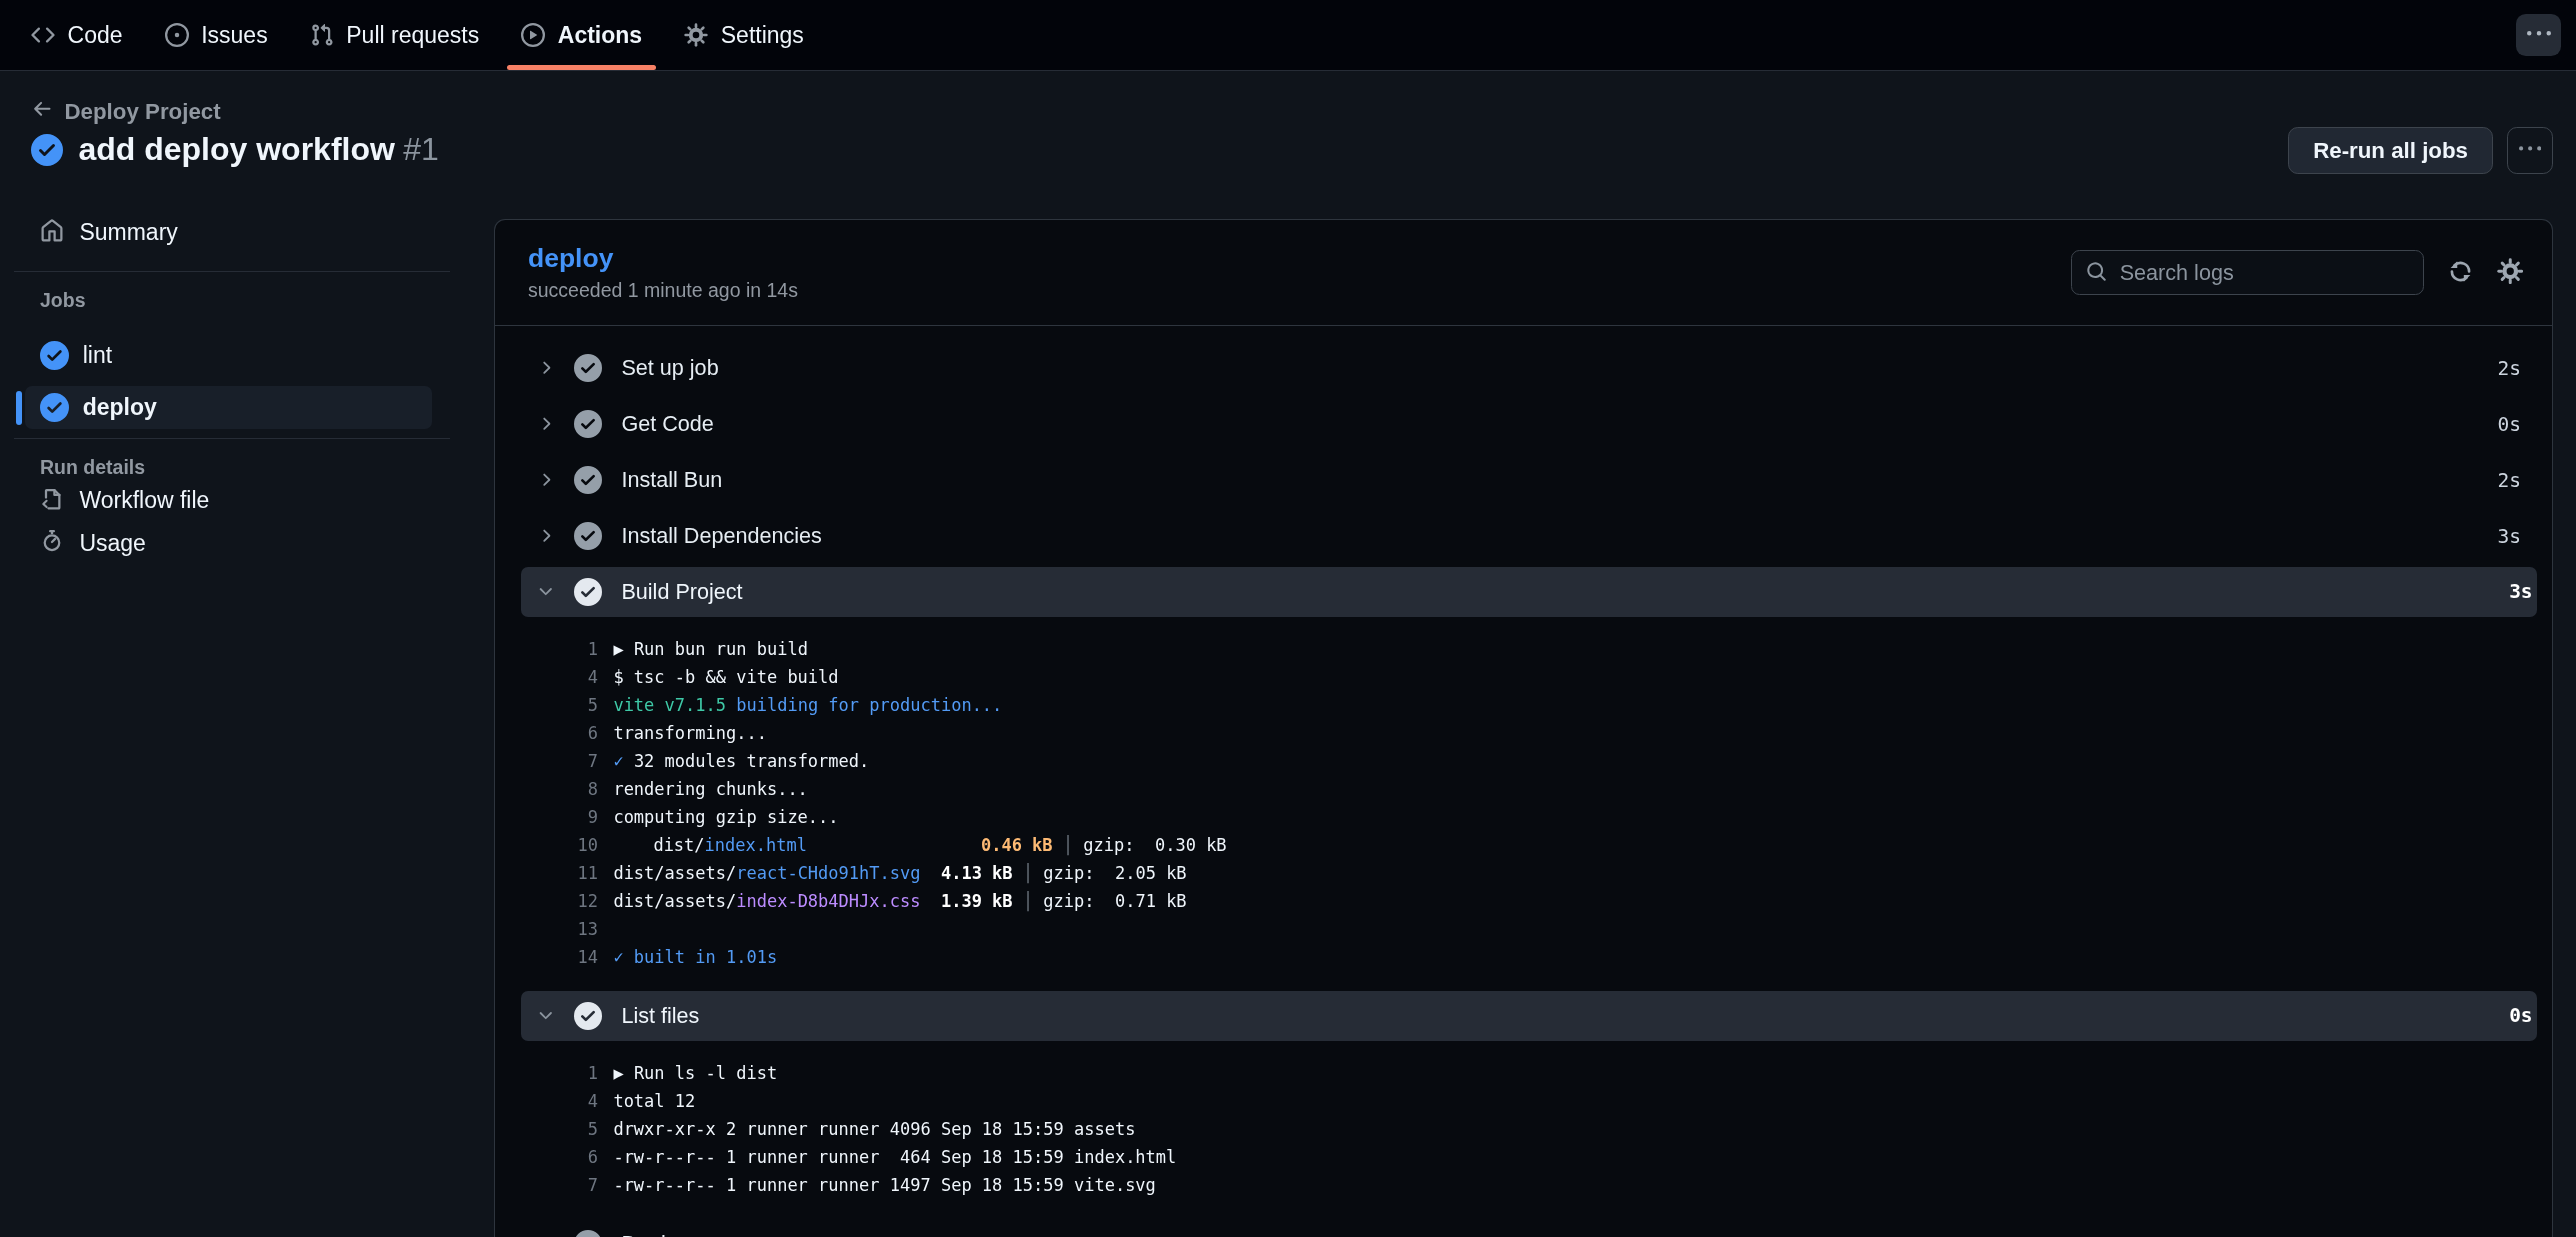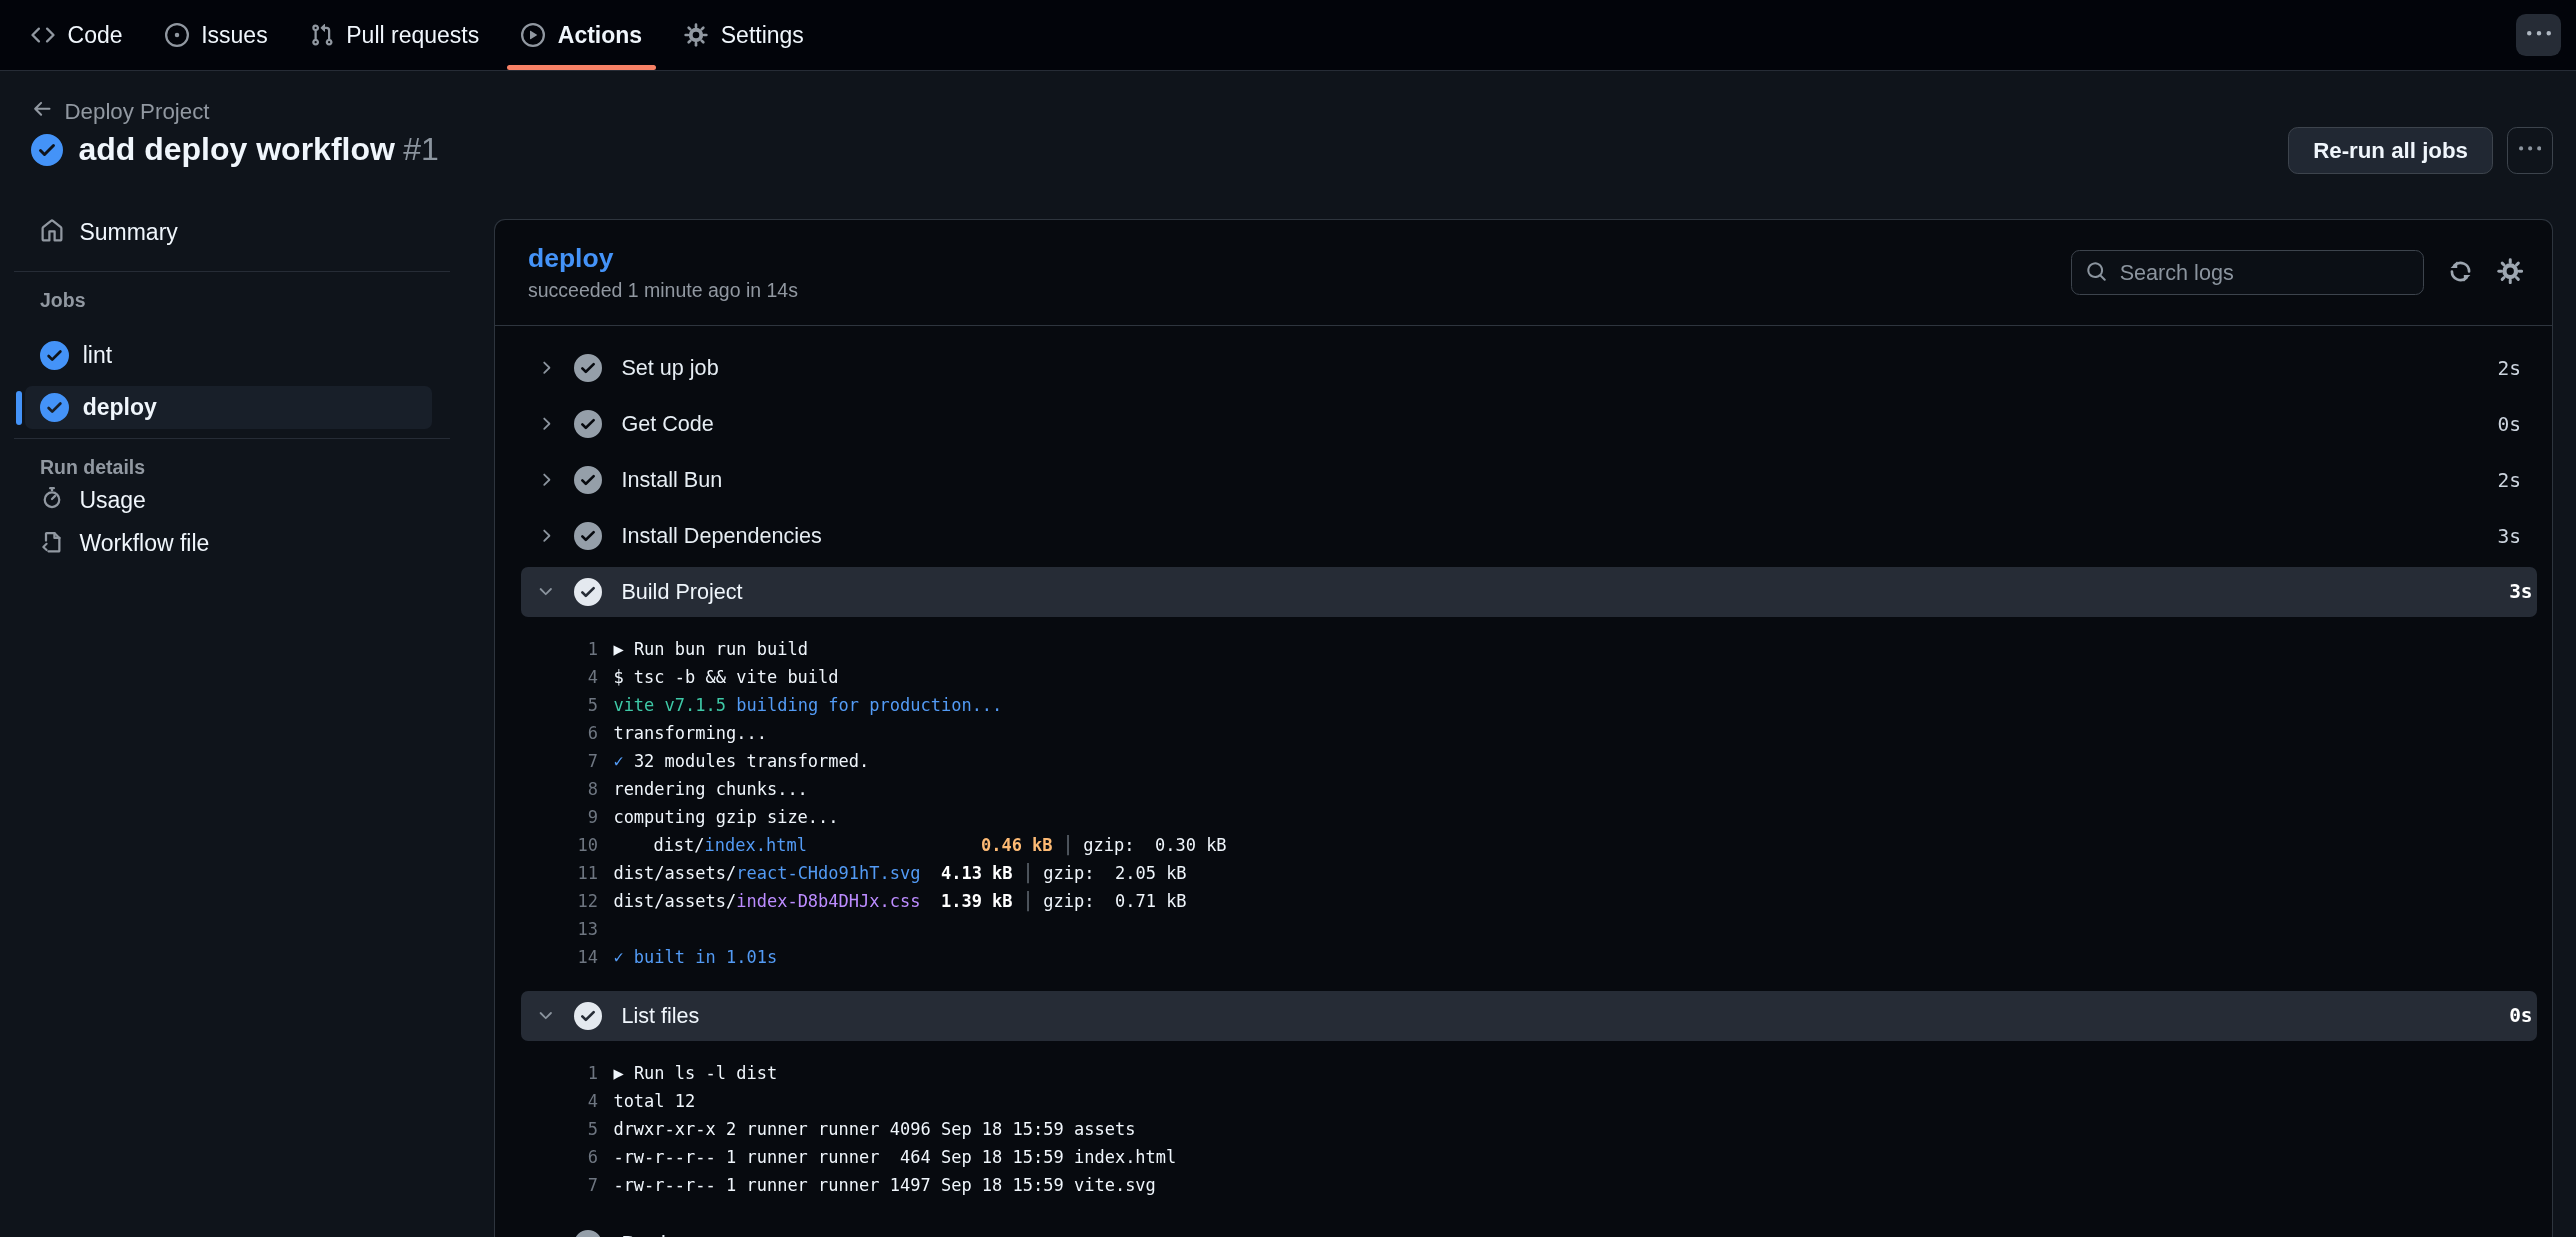--- a/index.html
+++ b/index.html
@@ -26,21 +26,21 @@
   .tab .ticon{ color:var(--muted); display:flex; }
   .tab.active{ font-weight:600; }
   .tab.active::after{ content:""; position:absolute; left:7px; right:7px; bottom:0;
     height:4.9px; border-radius:4.2px; background:var(--underline); }
   .nav-kebab{ margin-left:auto; width:45px; height:42px; border-radius:9.8px;
     background:#262c36; border:none; color:#aeb7c1; display:flex;
     align-items:center; justify-content:center; cursor:pointer; }
   
   .run-header{ position:absolute; top:71px; left:0; right:0; height:140px; }
   .breadcrumb{ position:absolute; left:31px; top:26.5px; display:flex; gap:11.2px;
-    align-items:center; color:var(--muted); font-size:22.3px; cursor:pointer; }
+    align-items:center; color:var(--muted); font-size:22.3px; cursor:pointer;font-weight:bold; }
   .title-row{ position:absolute; left:31px; top:60px; display:flex; align-items:center; gap:15.4px; }
   .title-row h1{ margin:0; font-size:32px; font-weight:700; color:var(--fg); }
   .run-number{ color:#8b949e; font-weight:400; margin-left:8.4px; }
   .check{ display:flex; }
   .header-actions{ position:absolute; right:23px; top:56px; display:flex; gap:14px; }
   .btn-rerun{ height:47px; padding:0 24px; font-size:22.3px; font-weight:600;
     color:var(--fg); background:#212833; border:1.4px solid var(--border-strong);
     border-radius:9.8px; cursor:pointer; font-family:inherit; }
   .btn-kebab{ width:46px; height:47px; background:transparent;
     border:1.4px solid var(--border-strong); border-radius:9.8px; color:#8b949e;
@@ -210,41 +210,41 @@
           <path fill-rule="evenodd" d="M8 16A8 8 0 1 1 8 0a8 8 0 0 1 0 16Zm3.78-9.72a.75.75 0 0 0-1.06-1.06L6.75 9.19 5.28 7.72a.75.75 0 0 0-1.06 1.06l2 2a.75.75 0 0 0 1.06 0l4.5-4.5Z"></path>
         </svg>
       </span>
       <span>deploy</span>
     </div>
     <hr class="side-divider">
     <div class="side-label">Run details</div>
     <div class="side-item">
       <span class="sicon">
         <svg width="24" height="24" viewBox="0 0 16 16" fill="currentColor" aria-hidden="true">
-          <path fill-rule="evenodd" d="M8 2.9a5.6 5.6 0 1 0 0 11.2A5.6 5.6 0 0 0 8 2.9Zm0 1.5a4.1 4.1 0 1 1 0 8.2 4.1 4.1 0 0 1 0-8.2Z"></path>
-          <rect x="6" y="0" width="4" height="1.5" rx="0.75"></rect>
-          <rect x="7.25" y="1" width="1.5" height="1.7"></rect>
-          <path d="M8.53 8.53 10.6 6.46a.75.75 0 0 0-1.06-1.06L7.47 7.47a.75.75 0 1 0 1.06 1.06Z"></path>
-        </svg>
-      </span>
-      <span>Usage</span>
-    </div>
-    <div class="side-item">
-      <span class="sicon">
-        <svg width="24" height="24" viewBox="0 0 16 16" fill="currentColor" aria-hidden="true">
           <g fill="none" stroke="currentColor" stroke-width="1.5" stroke-linecap="round" stroke-linejoin="round">
             <path d="M5.6 14.2h6.9a.4.4 0 0 0 .4-.4V5.3L9.6 2H4.4a.4.4 0 0 0-.4.4V7"></path>
             <path d="M9.6 2v3.3H13"></path>
           </g>
           <g fill="none" stroke="currentColor" stroke-width="1.4" stroke-linecap="round" stroke-linejoin="round">
             <path d="M4.4 9.2 2.2 11.3l2.2 2.1"></path>
           </g>
         </svg>
       </span>
       <span>Workflow file</span>
+    </div>
+    <div class="side-item">
+      <span class="sicon">
+        <svg width="24" height="24" viewBox="0 0 16 16" fill="currentColor" aria-hidden="true">
+          <path fill-rule="evenodd" d="M8 2.9a5.6 5.6 0 1 0 0 11.2A5.6 5.6 0 0 0 8 2.9Zm0 1.5a4.1 4.1 0 1 1 0 8.2 4.1 4.1 0 0 1 0-8.2Z"></path>
+          <rect x="6" y="0" width="4" height="1.5" rx="0.75"></rect>
+          <rect x="7.25" y="1" width="1.5" height="1.7"></rect>
+          <path d="M8.53 8.53 10.6 6.46a.75.75 0 0 0-1.06-1.06L7.47 7.47a.75.75 0 1 0 1.06 1.06Z"></path>
+        </svg>
+      </span>
+      <span>Usage</span>
     </div>
   </aside>
 
 <main class="panel">
   <div class="panel-header">
     <div>
       <h2 class="panel-title">deploy</h2>
       <div class="panel-status">succeeded 1 minute ago in 14s</div>
     </div>
     <div class="ph-right">

